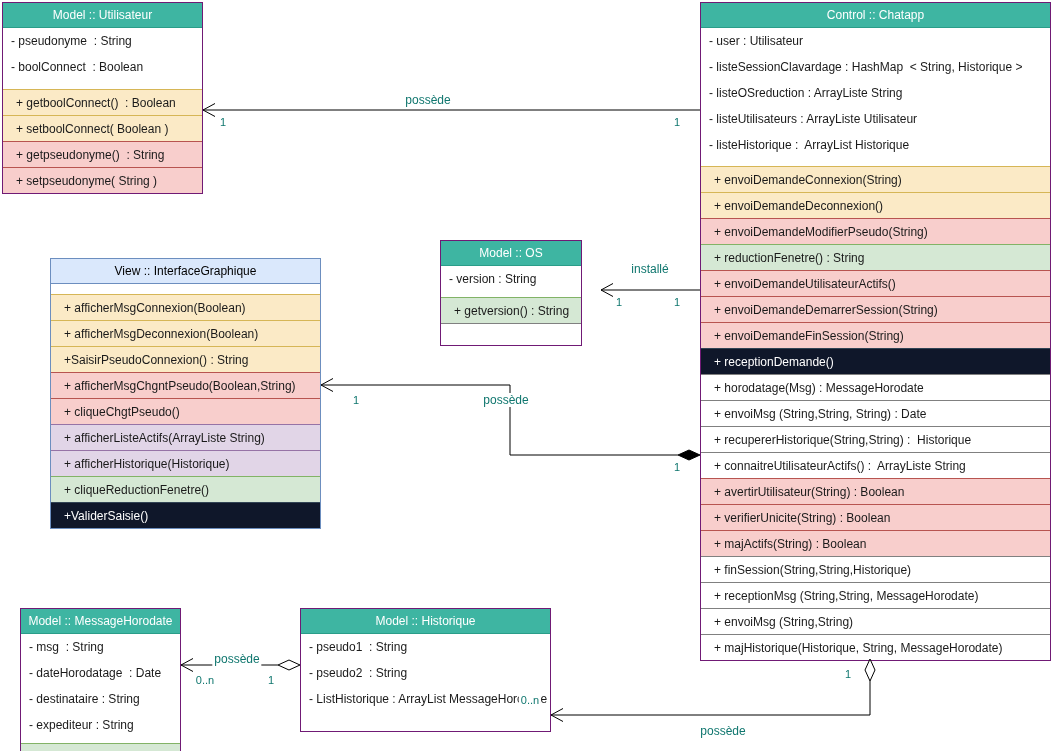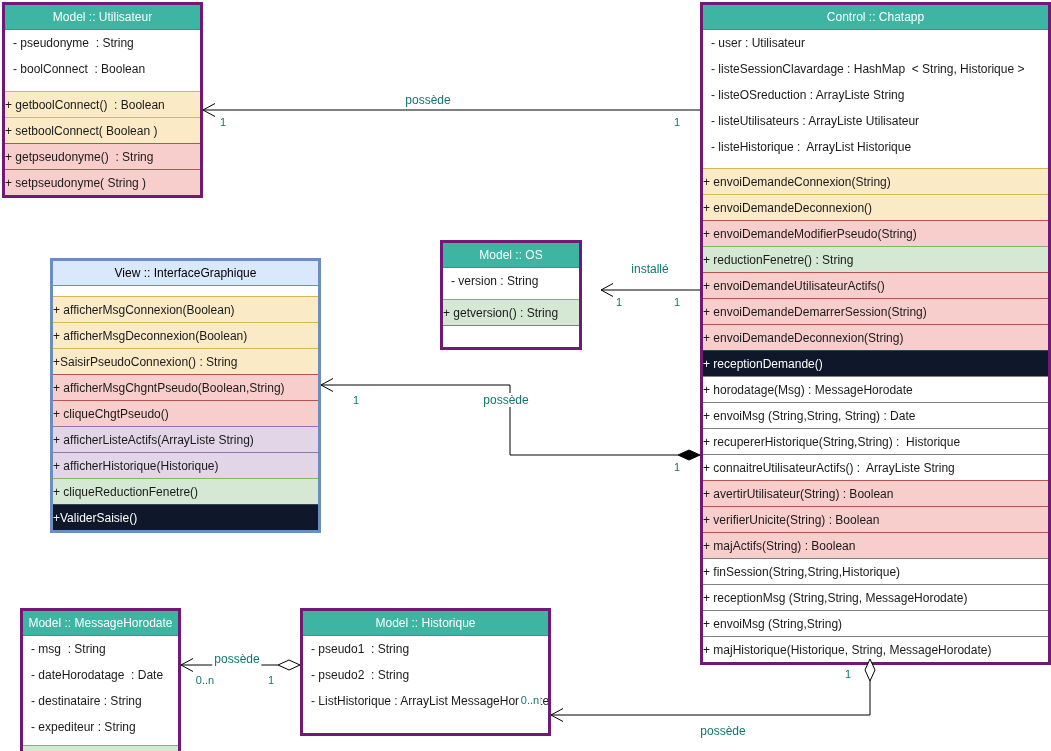--- a/index.html
+++ b/index.html
@@ -4,37 +4,37 @@
 <style>
   * { margin:0; padding:0; box-sizing:border-box; }
   html,body { background:#ffffff; font-family:"Liberation Sans", sans-serif; }
   #canvas {
     position:relative; width:1051px; height:751px;
     background:#ffffff; overflow:hidden;
     font-size:12px; color:#1a1a1a;
   }
   .uml-box {
     position:absolute; background:#ffffff;
-    border:3px solid #701a75;
+    border:1px solid #701a75;
   }
   .uml-box.blue-box { border-color:#6c8ebf; }
   .hdr {
     height:24px; line-height:24px; text-align:center;
     font-size:12px; white-space:nowrap; overflow:hidden;
   }
   .hdr.teal { background:#3eb5a2; color:#ffffff; }
   .hdr.blue { background:#dae8fc; color:#000000; }
   .compartment { border-top:1px solid #2a9d89; background:#ffffff; }
   .blue-box .compartment { border-top-color:#6c8ebf; }
   .attr-line {
     height:26px; line-height:26px; padding-left:8px;
     white-space:pre; overflow:hidden;
   }
   .row {
-    height:26px; line-height:26px; padding-left:0;
+    height:26px; line-height:26px; padding-left:13px;
     white-space:pre; overflow:hidden;
     border-top:1px solid #808080;
   }
   .row.yellow { background:#fbeac6; border-top-color:#d6b656; }
   .row.pink   { background:#f8cecc; border-top-color:#b85450; }
   .row.green  { background:#d5e8d4; border-top-color:#82b366; }
   .row.purple { background:#e1d5e7; border-top-color:#9673a6; }
   .row.slate  { background:#0f172a; border-top-color:#314354; color:#ffffff; }
   .row.white  { background:#ffffff; }
   #edges {
@@ -75,21 +75,21 @@
       <div class="attr-line">- listeOSreduction : ArrayListe String</div>
       <div class="attr-line">- listeUtilisateurs : ArrayListe Utilisateur</div>
       <div class="attr-line">- listeHistorique :  ArrayList Historique</div>
     </div>
     <div class="row yellow">+ envoiDemandeConnexion(String)</div>
     <div class="row yellow">+ envoiDemandeDeconnexion()</div>
     <div class="row pink">+ envoiDemandeModifierPseudo(String)</div>
     <div class="row green">+ reductionFenetre() : String</div>
     <div class="row pink">+ envoiDemandeUtilisateurActifs()</div>
     <div class="row pink">+ envoiDemandeDemarrerSession(String)</div>
-    <div class="row pink">+ envoiDemandeDeconnexion(String)</div>
+    <div class="row pink">+ envoiDemandeFinSession(String)</div>
     <div class="row slate">+ receptionDemande()</div>
     <div class="row white">+ horodatage(Msg) : MessageHorodate</div>
     <div class="row white">+ envoiMsg (String,String, String) : Date</div>
     <div class="row white">+ recupererHistorique(String,String) :  Historique</div>
     <div class="row white">+ connaitreUtilisateurActifs() :  ArrayListe String</div>
     <div class="row pink">+ avertirUtilisateur(String) : Boolean</div>
     <div class="row pink">+ verifierUnicite(String) : Boolean</div>
     <div class="row pink">+ majActifs(String) : Boolean</div>
     <div class="row white">+ finSession(String,String,Historique)</div>
     <div class="row white">+ receptionMsg (String,String, MessageHorodate)</div>

